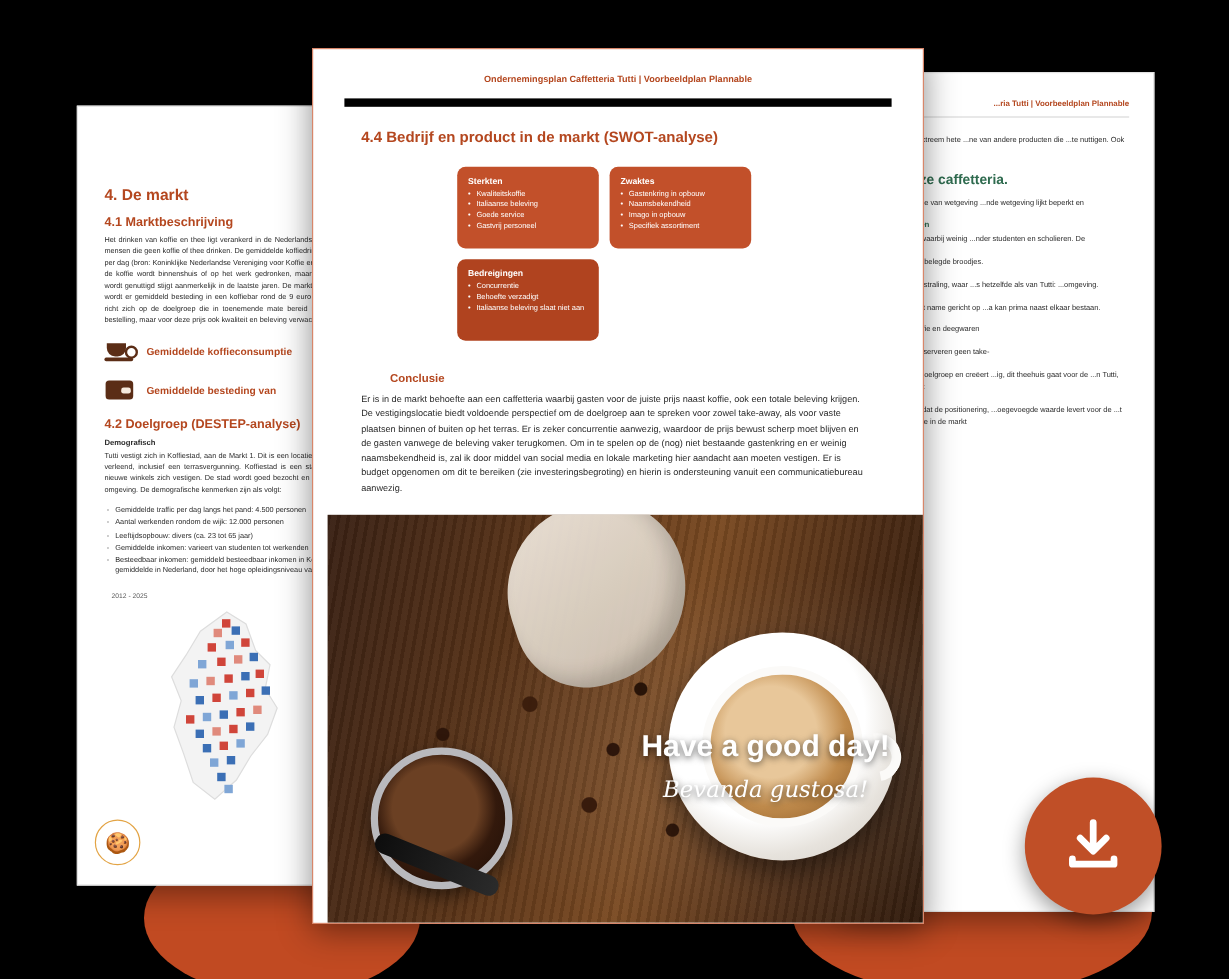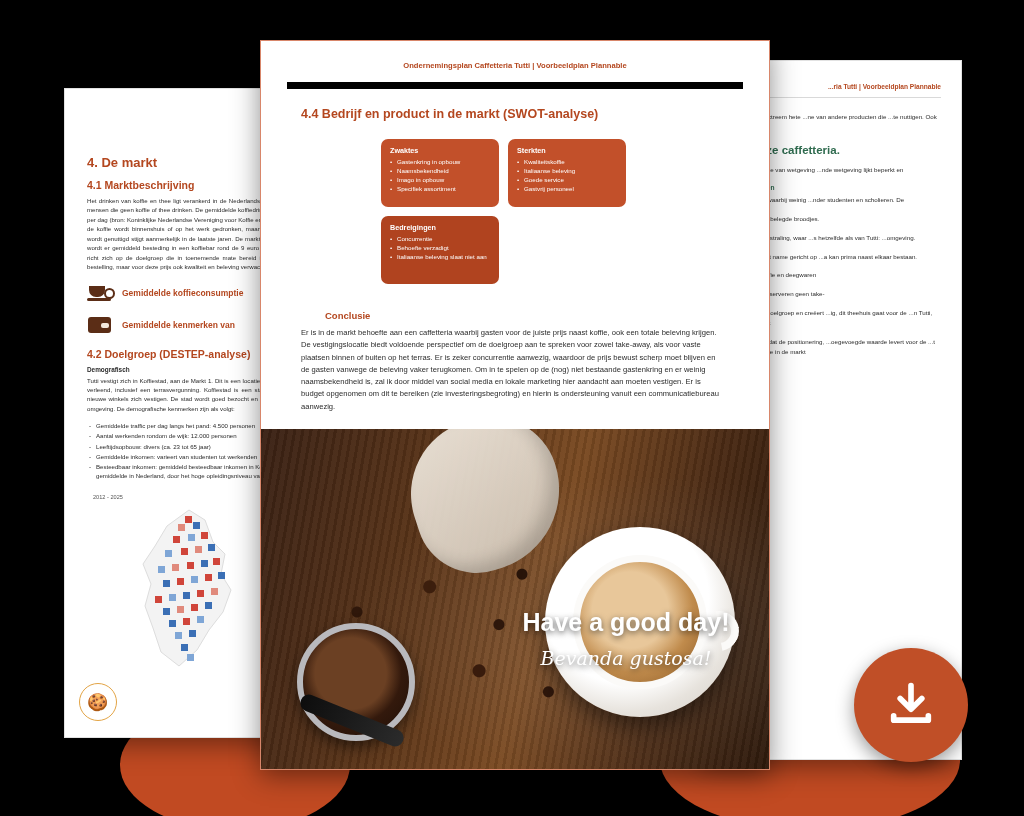--- a/index.html
+++ b/index.html
@@ -139,21 +139,21 @@
   .swot-li { font-size: 6.2px; line-height: 1.45; padding-left: 7px; position: relative; }
   .swot-li::before { content: "•"; position: absolute; left: 0; }
   .c-concl-title { color: #b4471f; font-size: 9.5px; font-weight: bold; margin: 26px 0 6px 64px; }
   .c-concl {
     font-size: 7.6px; line-height: 1.62; color: #2b2b2b;
     margin: 0 46px 0 40px; text-align: left;
   }
 
   
   #photo {
-    position: absolute; left: 0; bottom: 0; width: 100%; height: 340px;
+    position: absolute; left: 12px; bottom: 0; width: 100%; height: 340px;
     background:
       radial-gradient(ellipse at 76% 60%, rgba(255,255,255,0.10) 0%, rgba(0,0,0,0) 55%),
       linear-gradient(105deg, #3a2114 0%, #5a3418 32%, #7a4a22 55%, #4a2a14 78%, #2b1709 100%);
     overflow: hidden;
   }
   .wood-grain {
     position: absolute; inset: 0;
     background: repeating-linear-gradient(100deg,
       rgba(0,0,0,0.16) 0px, rgba(0,0,0,0.16) 3px,
       rgba(255,255,255,0.05) 3px, rgba(255,255,255,0.05) 8px);
@@ -247,21 +247,21 @@
       <p class="l-p">Het drinken van koffie en thee ligt verankerd in de Nederlandse cultuur. Er zijn maar weinig mensen die geen koffie of thee drinken. De gemiddelde koffiedrinker drinkt zo'n 4 kopjes koffie per dag (bron: Koninklijke Nederlandse Vereniging voor Koffie en Thee). Het grootste deel van de koffie wordt binnenshuis of op het werk gedronken, maar het aandeel dat buitenshuis wordt genuttigd stijgt aanmerkelijk in de laatste jaren. De markt is dan ook groot. Per maand wordt er gemiddeld besteding in een koffiebar rond de 9 euro per persoon. Caffetteria Tutti richt zich op de doelgroep die in toenemende mate bereid is meer te betalen voor een bestelling, maar voor deze prijs ook kwaliteit en beleving verwacht.</p>
 
       <div class="l-stat">
         <span class="icon-cup">
             <span class="saucer"></span>
           </span>
         <span class="stat-label">Gemiddelde koffieconsumptie</span>
       </div>
       <div class="l-stat">
         <span class="icon-wallet"></span>
-        <span class="stat-label">Gemiddelde kenmerken van</span>
+        <span class="stat-label">Gemiddelde besteding van</span>
       </div>
 
       <div class="l-h2" style="margin-top:12px">4.2 Doelgroep (DESTEP-analyse)</div>
       <div class="l-sub">Demografisch</div>
       <p class="l-p">Tutti vestigt zich in Koffiestad, aan de Markt 1. Dit is een locatie waar de horecavergunning is verleend, inclusief een terrasvergunning. Koffiestad is een stad in het centrum waar veel nieuwe winkels zich vestigen. De stad wordt goed bezocht en er werken veel mensen in de omgeving. De demografische kenmerken zijn als volgt:</p>
       <div class="l-li">Gemiddelde traffic per dag langs het pand: 4.500 personen</div>
       <div class="l-li">Aantal werkenden rondom de wijk: 12.000 personen</div>
       <div class="l-li">Leeftijdsopbouw: divers (ca. 23 tot 65 jaar)</div>
       <div class="l-li">Gemiddelde inkomen: varieert van studenten tot werkenden</div>
       <div class="l-li">Besteedbaar inkomen: gemiddeld besteedbaar inkomen in Koffiestad hoger dan het gemiddelde in Nederland, door het hoge opleidingsniveau van de doelgroep</div>
@@ -333,32 +333,32 @@
       <p class="r-p">...e analyse blijkt dat de positionering, ...oegevoegde waarde levert voor de ...t voldoende potentie in de markt</p>
     </div>
   </div>
 
   <div class="page" id="page-center">
     <div class="c-head">Ondernemingsplan Caffetteria Tutti | Voorbeeldplan Plannable</div>
     <div class="c-title">4.4 Bedrijf en product in de markt (SWOT-analyse)</div>
 
     <div class="swot">
       <div class="swot-box">
+        <div class="swot-title">Sterkten</div>
+        <div class="swot-li">Kwaliteitskoffie</div>
+        <div class="swot-li">Italiaanse beleving</div>
+        <div class="swot-li">Goede service</div>
+        <div class="swot-li">Gastvrij personeel</div>
+      </div>
+      <div class="swot-box">
         <div class="swot-title">Zwaktes</div>
         <div class="swot-li">Gastenkring in opbouw</div>
         <div class="swot-li">Naamsbekendheid</div>
         <div class="swot-li">Imago in opbouw</div>
         <div class="swot-li">Specifiek assortiment</div>
-      </div>
-      <div class="swot-box">
-        <div class="swot-title">Sterkten</div>
-        <div class="swot-li">Kwaliteitskoffie</div>
-        <div class="swot-li">Italiaanse beleving</div>
-        <div class="swot-li">Goede service</div>
-        <div class="swot-li">Gastvrij personeel</div>
       </div>
       <div class="swot-box alt">
         <div class="swot-title">Bedreigingen</div>
         <div class="swot-li">Concurrentie</div>
         <div class="swot-li">Behoefte verzadigt</div>
         <div class="swot-li">Italiaanse beleving slaat niet aan</div>
       </div>
     </div>
 
     <div class="c-concl-title">Conclusie</div>

